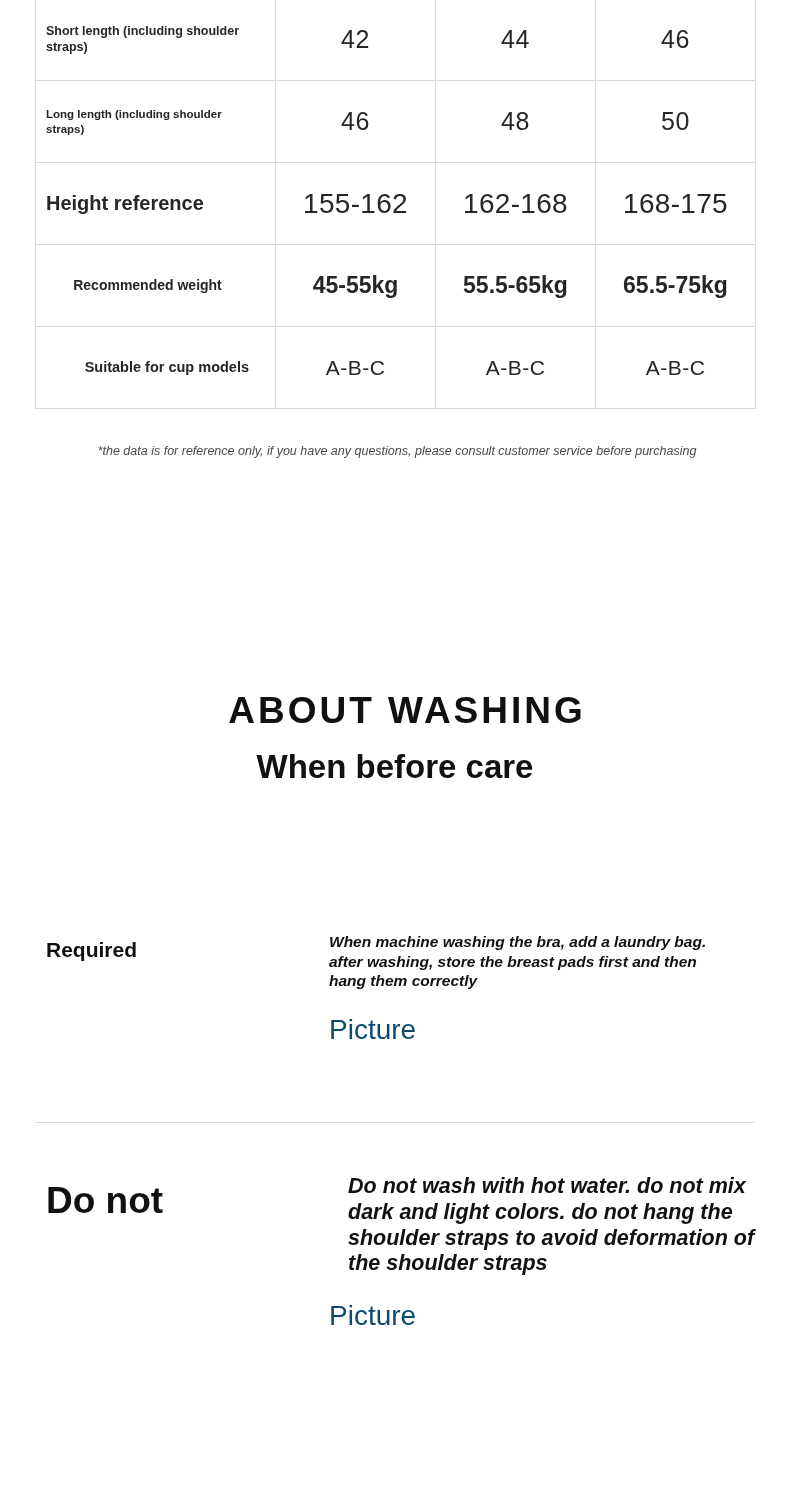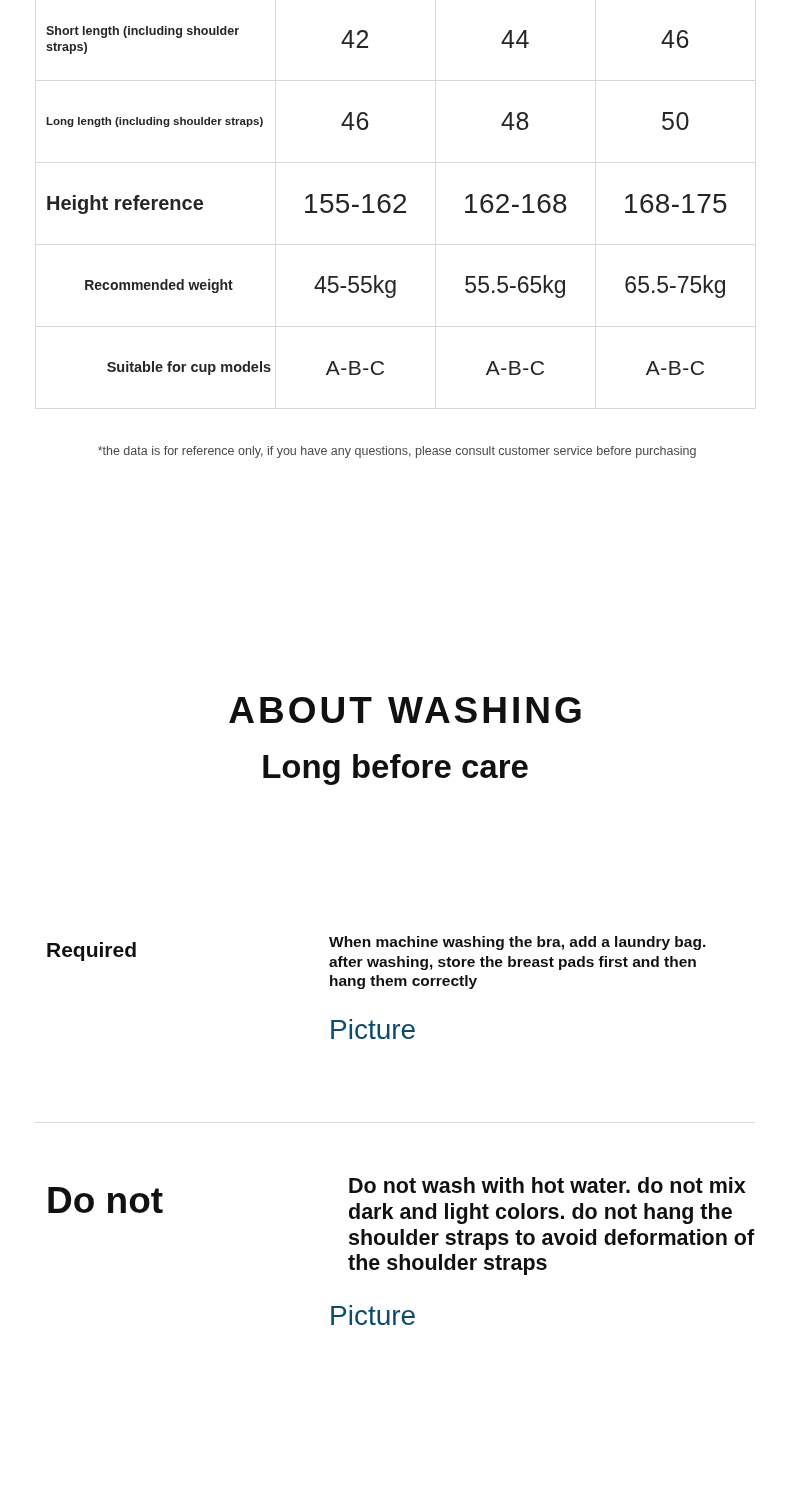--- a/index.html
+++ b/index.html
@@ -31,52 +31,53 @@
   }
   table.size-table td {
     border: 1px solid #d8d8d8;
     text-align: center;
     vertical-align: middle;
     color: #262626;
     background: #ffffff;
   }
   table.size-table td.label {
     width: 240px;
-    padding: 6px 4px 6px 10px;
+    padding: 6px 26px 6px 10px;
     line-height: 1.25;
   }
   table.size-table td.val {
     width: 160px;
   }
 
   
   .r1 td.label { font-size: 12.5px; font-weight: 700; text-align: left; padding-left: 55px; }
   .r1 td.val   { font-size: 25px; font-weight: 400; height: 82px; letter-spacing: .5px; }
 
   .r2 td.label { font-size: 11.5px; font-weight: 700; text-align: left; padding-left: 18px; }
   .r2 td.val   { font-size: 25px; font-weight: 400; height: 82px; letter-spacing: .5px; }
 
   .r3 td.label { font-size: 20px; font-weight: 700; text-align: left; }
   .r3 td.val   { font-size: 28px; font-weight: 400; height: 82px; letter-spacing: .3px; }
 
   .r4 td.label { font-size: 14px; font-weight: 700; text-align: center; }
-  .r4 td.val   { font-size: 23px; font-weight: 400; height: 82px; }
+  .r4 td.val   { font-size: 23px; font-weight: 700; height: 82px; }
 
   .r5 td.label { font-size: 14.5px; font-weight: 700; text-align: right; padding-right: 6px; }
   .r5 td.val   { font-size: 21px; font-weight: 400; height: 82px; letter-spacing: .5px; }
 
   .table-note {
     position: absolute;
     left: 27px;
     top: 444px;
     width: 740px;
     text-align: center;
     font-size: 12.5px;
     color: #4a4a4a;
     font-weight: 400;
+    font-style: italic;
   }
 
   
   .washing-title {
     position: absolute;
     left: 12px;
     top: 690px;
     width: 790px;
     text-align: center;
     font-size: 37px;
@@ -97,20 +98,21 @@
 
   .care-label {
     position: absolute;
     color: #111111;
     font-weight: 700;
   }
   .care-text {
     position: absolute;
     color: #111111;
     font-weight: 700;
+    font-style: italic;
   }
   .care-picture {
     position: absolute;
     color: #0c4a6e;
     font-weight: 400;
   }
 
   
   #req-label   { left: 46px;  top: 938px; font-size: 21px; }
   #req-text    { left: 329px; top: 932px; width: 400px; font-size: 15.5px; line-height: 1.27; }
@@ -166,21 +168,21 @@
         <td class="val">A-B-C</td>
         <td class="val">A-B-C</td>
       </tr>
     </tbody>
   </table>
 </div>
 
 <div class="table-note">*the data is for reference only, if you have any questions, please consult customer service before purchasing</div>
 
 <div class="washing-title">ABOUT WASHING</div>
-<div class="washing-sub">Long before care</div>
+<div class="washing-sub">When before care</div>
 
 <div class="care-label" id="req-label">Required</div>
 <div class="care-text" id="req-text">When machine washing the bra, add a laundry bag. after washing, store the breast pads first and then hang them correctly</div>
 <div class="care-picture" id="req-picture">Picture</div>
 
 <div class="divider"></div>
 
 <div class="care-label" id="dont-label">Do not</div>
 <div class="care-text" id="dont-text">Do not wash with hot water. do not mix dark and light colors. do not hang the shoulder straps to avoid deformation of the shoulder straps</div>
 <div class="care-picture" id="dont-picture">Picture</div>

